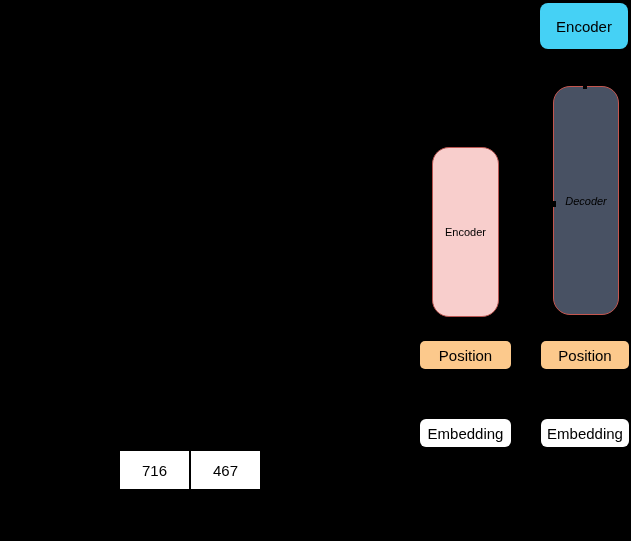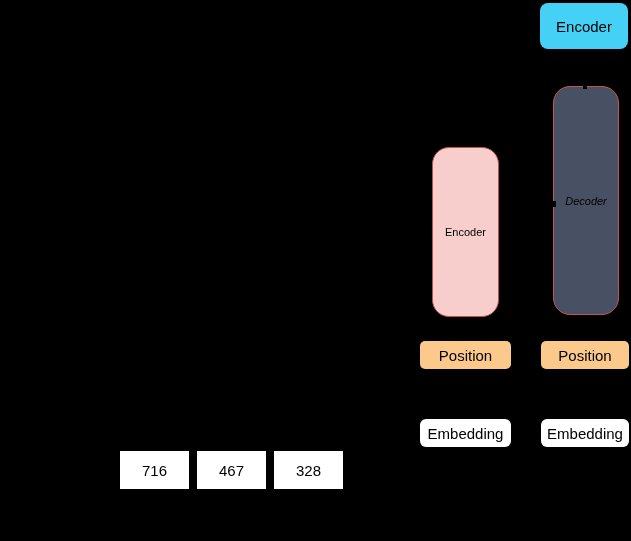--- a/index.html
+++ b/index.html
@@ -42,21 +42,21 @@
   .pos-right{left:541px;width:88px;}
   .emb{
     top:380px;height:28px;border-radius:6px;font-size:15px;
     background:#fff;
     margin-top:39px;
   }
   .emb-left{left:420px;width:91px;}
   .emb-right{left:541px;width:88px;}
   .token-row{
     position:absolute;left:120px;top:451px;height:38px;
-    display:flex;gap:8px;
+    display:flex;gap:2px;
   }
   .token-cell{
     width:69px;height:38px;background:#fff;
     display:flex;align-items:center;justify-content:center;
     font-size:15px;color:#000;
   }
 </style>
 </head>
 <body>
 
@@ -75,16 +75,15 @@
 
   <div class="box pos pos-right" style="background-color: rgb(252, 201, 140);">Position</div>
 
   <div class="box emb emb-left" style="background-color: rgb(255, 255, 255);">Embedding</div>
 
   <div class="box emb emb-right" style="background-color: rgb(255, 255, 255);">Embedding</div>
 
   <div class="token-row">
     <div class="token-cell">716</div>
     <div class="token-cell">467</div>
-    <div class="token-cell">328</div>
   </div>
 
 </div>
 
 </body></html>

